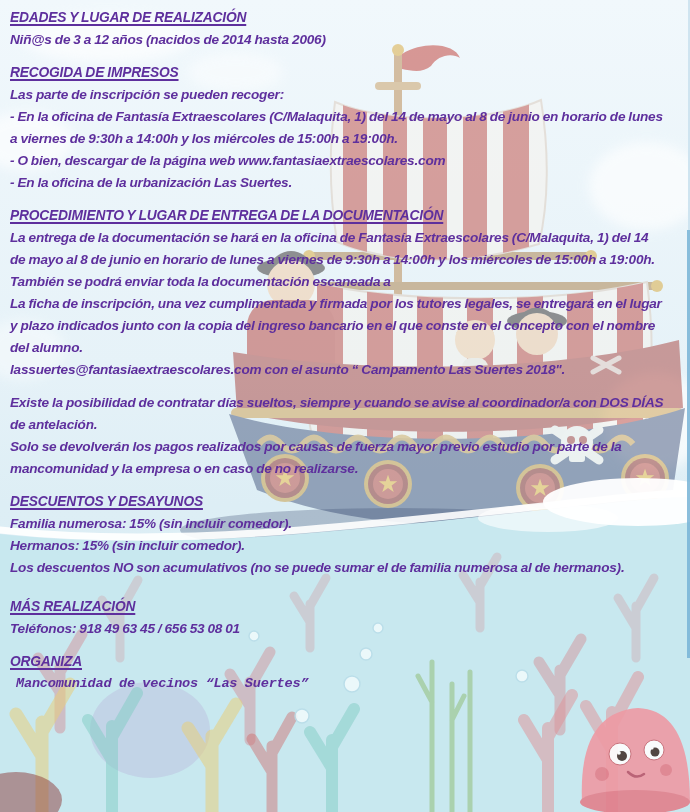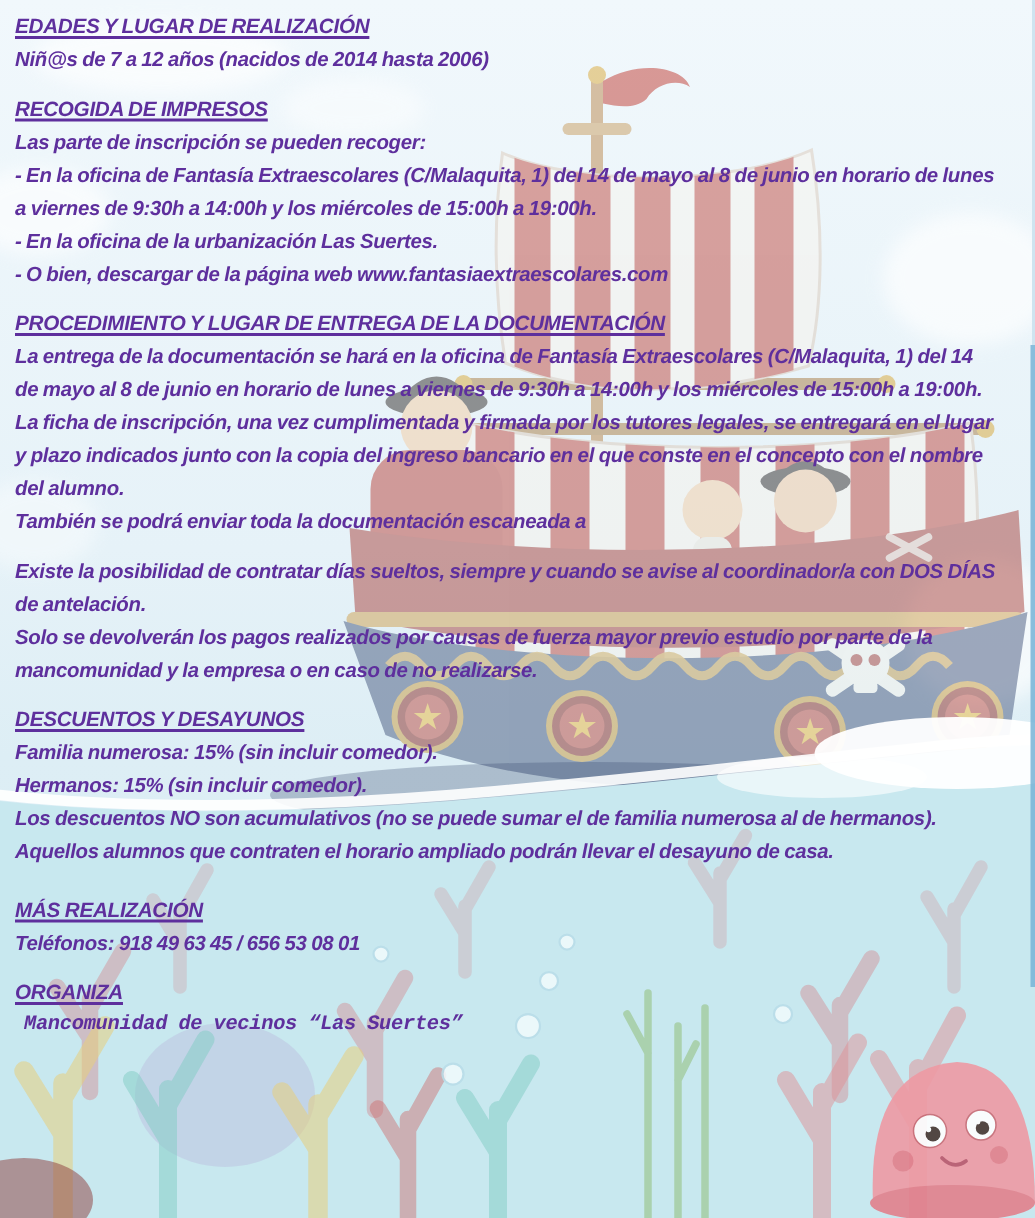--- a/index.html
+++ b/index.html
@@ -203,49 +203,49 @@
     <path d="M-4,18 q8,8 16,2" stroke="#b9566b" stroke-width="2.5" fill="none" stroke-linecap="round"></path>
   </g>
 </svg>
 
 <div class="edge-strip-faint"></div>
 <div class="edge-strip"></div>
 
 <main class="content">
   <section>
     <h2>EDADES Y LUGAR DE REALIZACIÓN</h2>
-    <p>Niñ@s de 7 a 12 años (nacidos de 2014 hasta 2006)</p>
+    <p>Niñ@s de 3 a 12 años (nacidos de 2014 hasta 2006)</p>
   </section>
 
   <section>
     <h2>RECOGIDA DE IMPRESOS</h2>
     <p>Las parte de inscripción se pueden recoger:</p>
     <p>- En la oficina de Fantasía Extraescolares (C/Malaquita, 1) del 14 de mayo al 8 de junio en horario de lunes a viernes de 9:30h a 14:00h y los miércoles de 15:00h a 19:00h.</p>
+    <p>- O bien, descargar de la página web www.fantasiaextraescolares.com</p>
     <p>- En la oficina de la urbanización Las Suertes.</p>
-    <p>- O bien, descargar de la página web www.fantasiaextraescolares.com</p>
   </section>
 
   <section>
     <h2>PROCEDIMIENTO Y LUGAR DE ENTREGA DE LA DOCUMENTACIÓN</h2>
     <p>La entrega de la documentación se hará en la oficina de Fantasía Extraescolares (C/Malaquita, 1) del 14 de mayo al 8 de junio en horario de lunes a viernes de 9:30h a 14:00h y los miércoles de 15:00h a 19:00h.</p>
+    <p>También se podrá enviar toda la documentación escaneada a</p>
     <p>La ficha de inscripción, una vez cumplimentada y firmada por los tutores legales, se entregará en el lugar y plazo indicados junto con la copia del ingreso bancario en el que conste en el concepto con el nombre del alumno.</p>
-    <p>También se podrá enviar toda la documentación escaneada a</p>
+    <p>lassuertes@fantasiaextraescolares.com con el asunto “ Campamento Las Suertes 2018".</p>
   </section>
 
   <section>
     <p>Existe la posibilidad de contratar días sueltos, siempre y cuando se avise al coordinador/a con DOS DÍAS de antelación.</p>
     <p>Solo se devolverán los pagos realizados por causas de fuerza mayor previo estudio por parte de la mancomunidad y la empresa o en caso de no realizarse.</p>
   </section>
 
   <section>
     <h2>DESCUENTOS Y DESAYUNOS</h2>
     <p>Familia numerosa: 15% (sin incluir comedor).</p>
     <p>Hermanos: 15% (sin incluir comedor).</p>
     <p>Los descuentos NO son acumulativos (no se puede sumar el de familia numerosa al de hermanos).</p>
-    <p>Aquellos alumnos que contraten el horario ampliado podrán llevar el desayuno de casa.</p>
   </section>
 
   <section class="gap-lg">
     <h2>MÁS REALIZACIÓN</h2>
     <p>Teléfonos: 918 49 63 45 / 656 53 08 01</p>
   </section>
 
   <section>
     <h2>ORGANIZA</h2>
     <p class="indent">Mancomunidad de vecinos “Las Suertes”</p>

